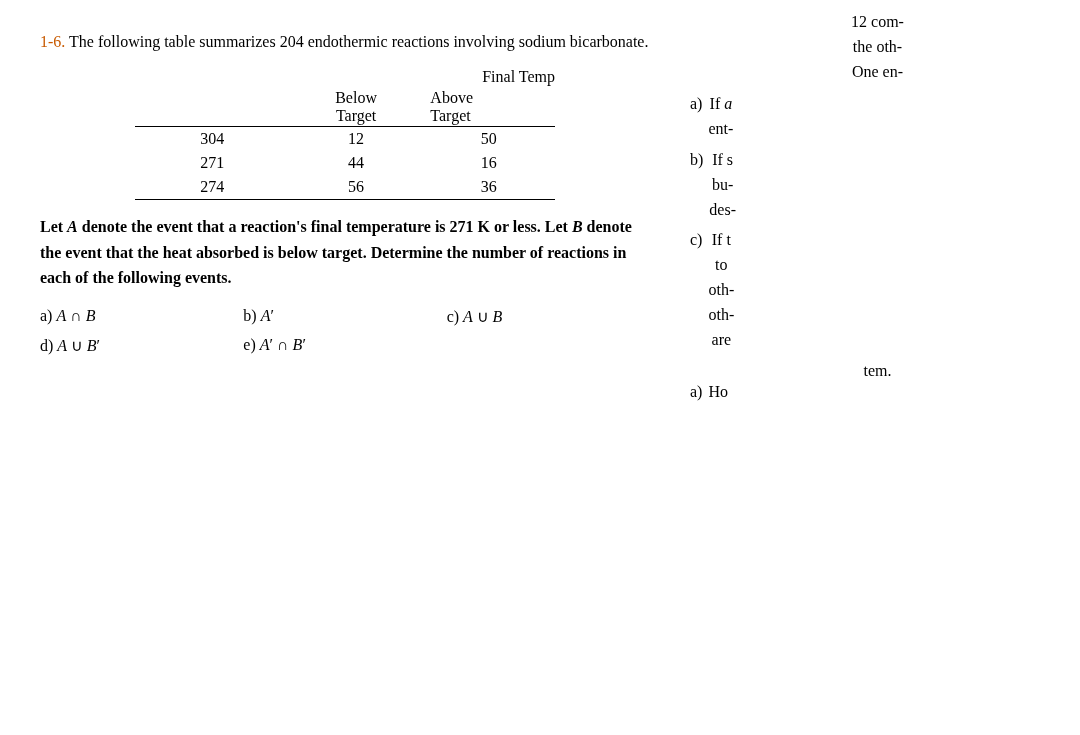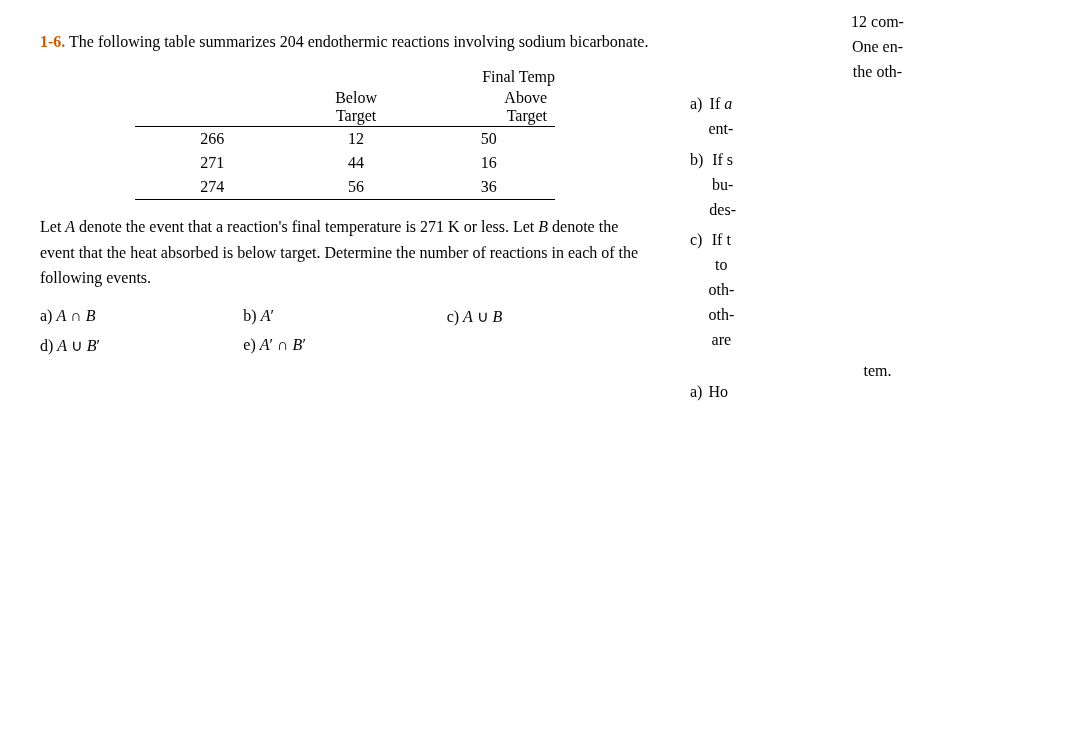--- a/index.html
+++ b/index.html
@@ -28,21 +28,21 @@
 
     .right-column {
       width: 400px;
       padding: 10px 15px 20px 10px;
       border-left: none;
       position: relative;
     }
 
     .problem-number {
       color: #c85a00;
-      font-weight: bold;
+      font-weight: normal;
     }
 
     .problem-text {
       line-height: 1.5;
       margin-bottom: 12px;
     }
 
     .problem-intro {
       margin-bottom: 14px;
     }
@@ -79,21 +79,21 @@
       font-weight: normal;
       padding: 1px 8px;
       border-bottom: 1.5px solid #000;
     }
 
     .data-table .header-row-2 th.below-target {
       text-align: center;
     }
 
     .data-table .header-row-2 th.above-target {
-      text-align: right;
+      text-align: left;
     }
 
     .data-table td {
       text-align: center;
       padding: 3px 8px;
     }
 
     .data-table .last-row td {
       border-bottom: 1.5px solid #000;
     }
@@ -115,20 +115,21 @@
       border-top: 1.5px solid #000;
     }
 
     .final-temp-label {
       text-align: right;
       margin-bottom: 2px;
     }
 
     .description-text {
       line-height: 1.6;
+      font-weight: bold;
     }
 
     .answer-grid {
       display: grid;
       grid-template-columns: 1fr 1fr 1fr;
       row-gap: 10px;
       column-gap: 0;
       margin-top: 16px;
       font-size: 16px;
     }
@@ -197,21 +198,21 @@
             <span>Target</span>
           </th>
           <th class="above-target">
             <span>Above</span><br>
             <span>Target</span>
           </th>
         </tr>
       </thead>
       <tbody>
         <tr>
-          <td>266</td>
+          <td>304</td>
           <td>12</td>
           <td>50</td>
         </tr>
         <tr>
           <td>271</td>
           <td>44</td>
           <td>16</td>
         </tr>
         <tr class="last-row">
           <td>274</td>
@@ -246,22 +247,22 @@
     <div class="answer-item">
       <span>e)</span>
       <span><span class="math">A</span>′ ∩ <span class="math">B</span>′</span>
     </div>
   </div>
 </div>
 
 <div class="right-column clipped-right">
   <div class="right-section" style="line-height:1.55; margin-bottom: 8px;">
     <div>12 com-</div>
+    <div>the oth-</div>
     <div>One en-</div>
-    <div>the oth-</div>
   </div>
 
   <div class="right-section">
     <div class="sub-item">
       <span class="sub-label">a)</span>
       <span>If <span class="math">a</span><br>ent-</span>
     </div>
     <div class="sub-item">
       <span class="sub-label">b)</span>
       <span>If s<br>bu-<br>des-</span>

